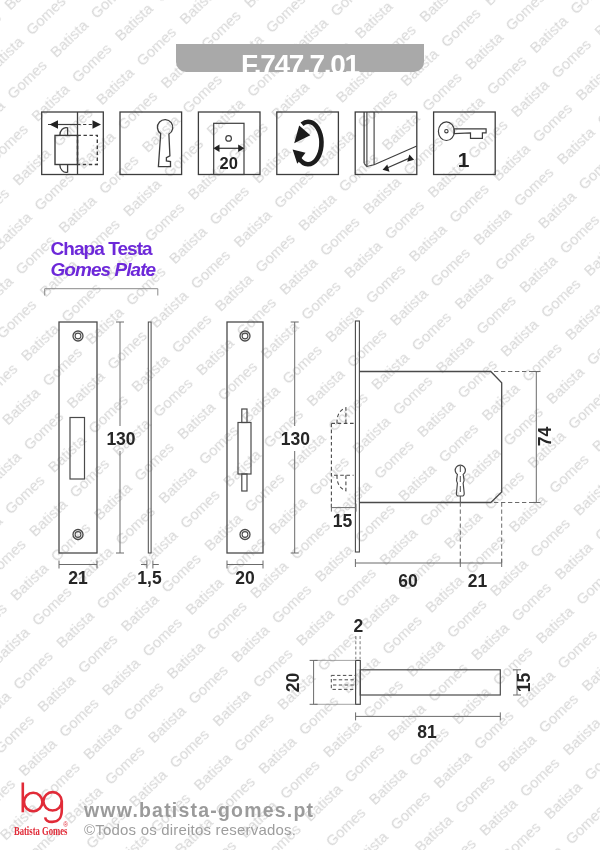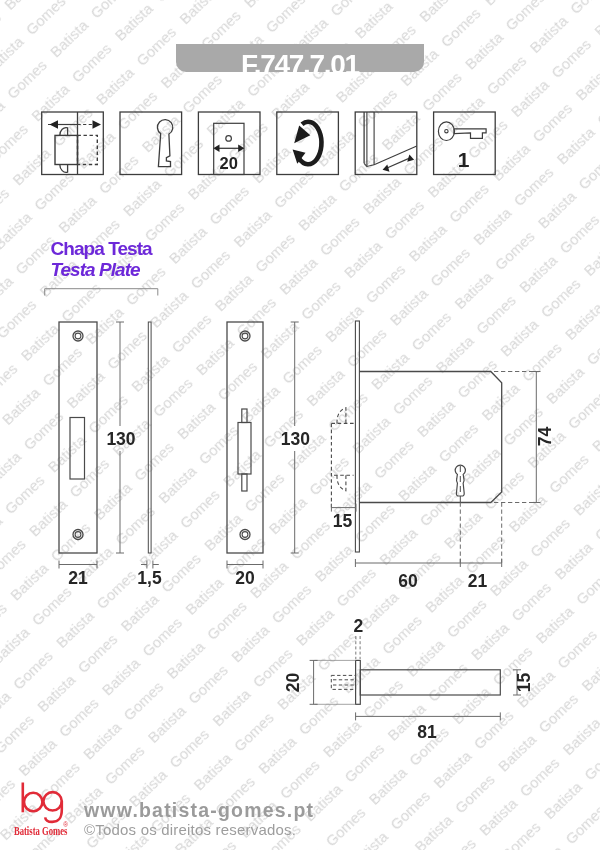--- a/index.html
+++ b/index.html
@@ -23,21 +23,21 @@
       <text x="0" y="15" font-family="Liberation Sans, sans-serif" font-size="15" word-spacing="6" fill="#d7d7d7">Batista Gomes</text>
       <text x="-58" y="48" font-family="Liberation Sans, sans-serif" font-size="15" word-spacing="6" fill="#d7d7d7">Batista Gomes</text>
       <text x="58" y="48" font-family="Liberation Sans, sans-serif" font-size="15" word-spacing="6" fill="#d7d7d7">Batista Gomes</text>
     </pattern>
   </defs>
   <rect x="0" y="0" width="600" height="850" fill="url(#wm)"></rect>
 </svg>
 
 <div id="hdr" class="abs">F.747.7.01</div>
 
-<div id="title" class="abs">Chapa Testa<br><span class="it">Testa Plate</span></div>
+<div id="title" class="abs">Chapa Testa<br><span class="it">Gomes Plate</span></div>
 
 <svg id="draw" class="abs" style="left:0;top:0" width="600" height="850" viewBox="0 0 600 850">
 <g fill="none" stroke="#3d3d3d" stroke-width="1.3">
 
 <g>
   <rect x="41.7" y="112" width="61.6" height="62.5"></rect>
   <line x1="77.5" y1="112" x2="77.5" y2="174.5"></line>
   <line x1="51.5" y1="124.5" x2="77.5" y2="124.5" stroke-width="1.2"></line>
   <path d="M57.5,124.5 L48,124.5" stroke-width="1"></path>
   <path d="M58,120.3 L49.5,124.5 L58,128.7 Z" fill="#222" stroke="none"></path>

